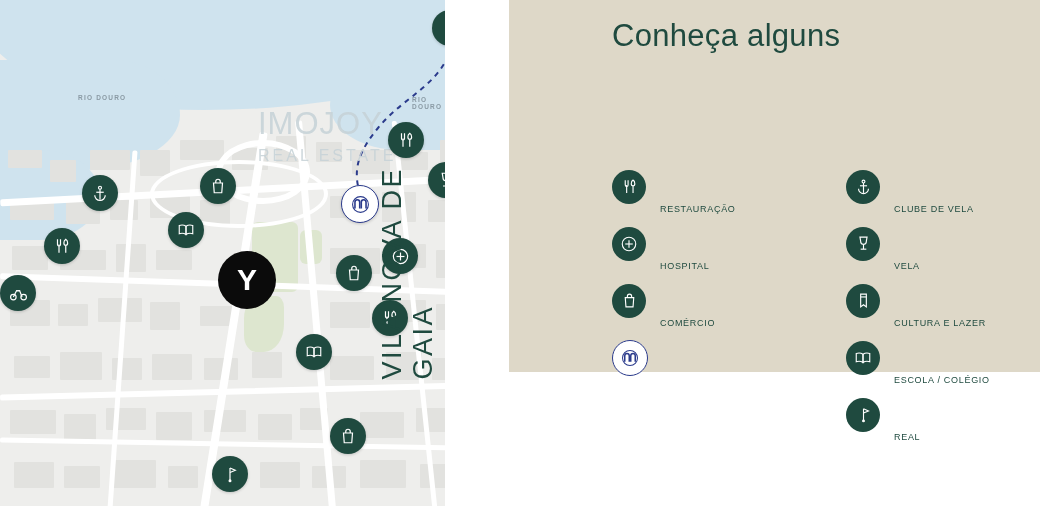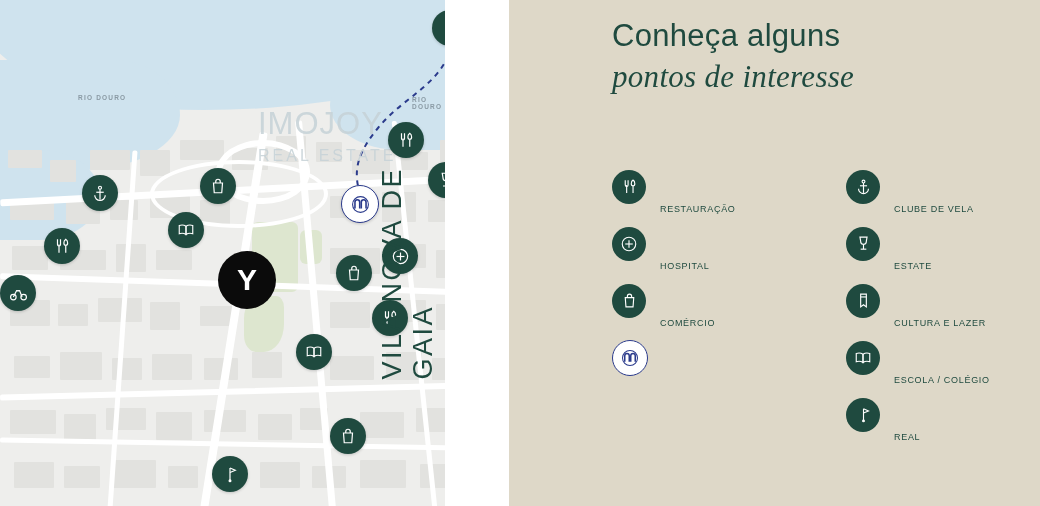--- a/index.html
+++ b/index.html
@@ -123,21 +123,21 @@
   #dashed-path {
     position: absolute; left: 0; top: 0;
     width: 509px; height: 506px;
     pointer-events: none;
   }
 
   
   #legend-panel {
     position: absolute;
     left: 509px; top: 0;
-    width: 531px; height: 506px;
+    width: 531px; height: 372px;
     background: #ded8c8;
   }
   #legend-title {
     position: absolute;
     left: 103px;
     top: 18px;
     color: #1f4a3f;
   }
   #legend-title .t1 {
     font-size: 31px;
@@ -411,21 +411,20 @@
         </svg>
     </div>
 
     <div id="city-name">VILA NOVA DE GAIA</div>
   </div>
 
   <div id="legend-panel">
 
     <div id="legend-title">
       <div class="t1">Conheça alguns</div>
-      <div class="t2">pontos de interesse</div>
     </div>
 
     <div class="legend-col" id="legend-col-left">
 
       <div class="legend-item">
         <div class="legend-icon">
           <svg width="17" height="17" viewBox="0 0 24 24" fill="none" stroke="#fff" stroke-width="1.6">
               <path d="M6 3v7a2 2 0 0 0 4 0V3"></path>
               <path d="M8 10v11"></path>
               <path d="M17 3c-2 1-2.5 3-2.5 5S16 11 17 11s2.5-1 2.5-3S19 4 17 3z"></path>
@@ -483,21 +482,21 @@
       </div>
 
       <div class="legend-item">
         <div class="legend-icon">
           <svg width="17" height="17" viewBox="0 0 24 24" fill="none" stroke="#fff" stroke-width="1.6">
               <path d="M7 3h10l-1 6a4 4 0 0 1-8 0z"></path>
               <path d="M12 13v7"></path>
               <path d="M8 20h8"></path>
             </svg>
         </div>
-        <div class="legend-label">ESTATE</div>
+        <div class="legend-label">VELA</div>
       </div>
 
       <div class="legend-item">
         <div class="legend-icon">
           <svg width="17" height="17" viewBox="0 0 24 24" fill="none" stroke="#fff" stroke-width="1.6">
               <path d="M8 3h8v18l-4-3-4 3z"></path>
               <path d="M8 7h8"></path>
             </svg>
         </div>
         <div class="legend-label">CULTURA E LAZER</div>

